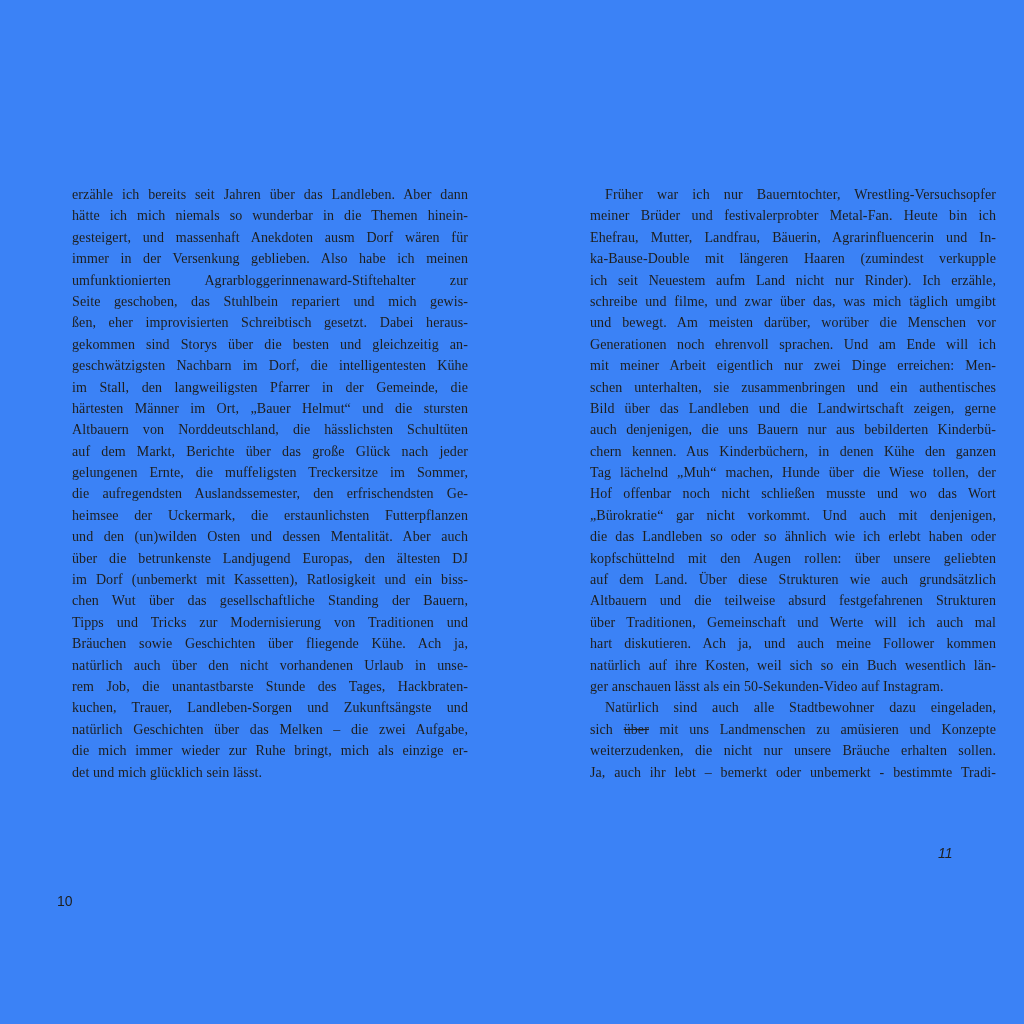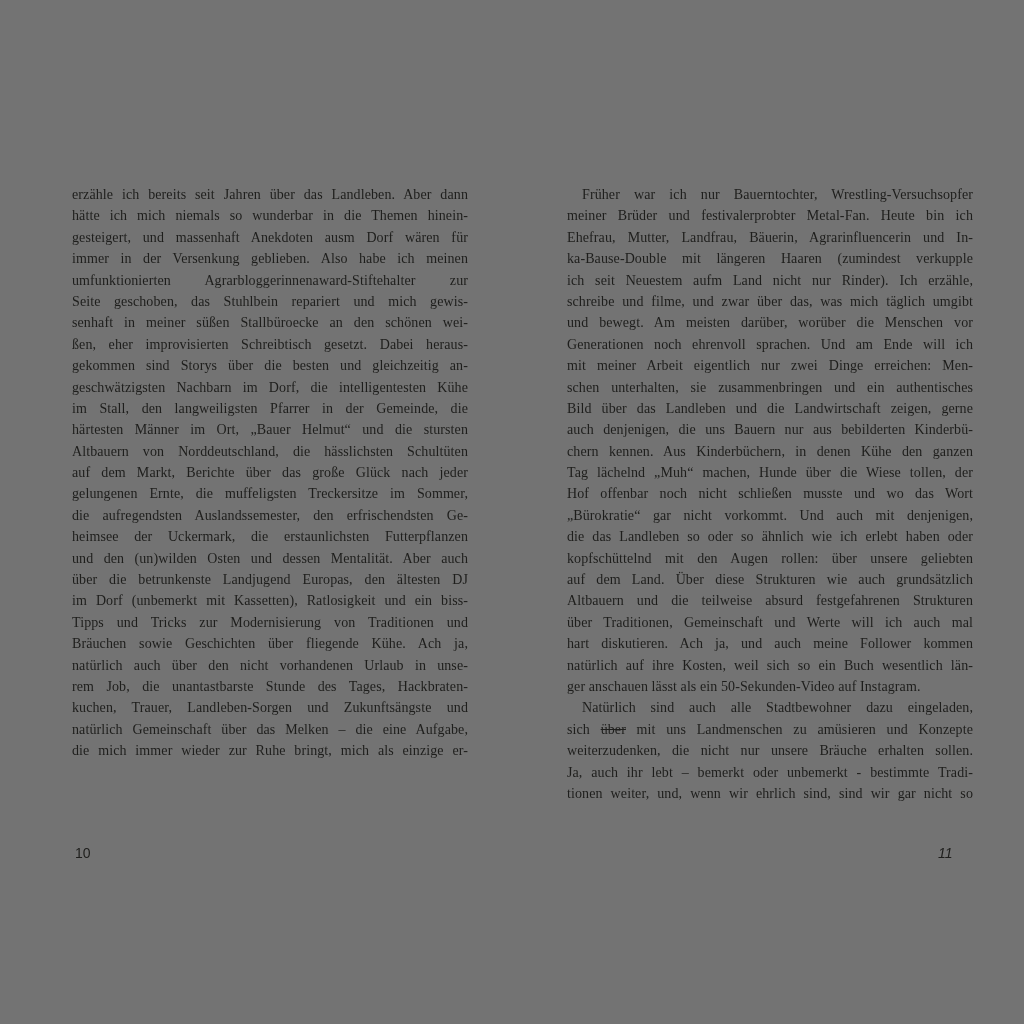--- a/index.html
+++ b/index.html
@@ -11,83 +11,84 @@
     width: 1024px;
     height: 1024px;
     position: relative;
     font-family: "Liberation Serif", serif;
     color: #1e1e1c;
     overflow: hidden;
   }
   .spread {
     position: absolute;
     inset: 0;
-    background: #737373;
+    background: #3b82f6;
   }
   .text-block {
     position: absolute;
     top: 184px;
   }
   .text-block.left  { left: 72px;  width: 396px; }
-  .text-block.right { left: 567px; width: 406px; }
+  .text-block.right { left: 590px; width: 406px; }
   .line {
     font-size: 14px;
     letter-spacing: 0.1px;
     line-height: 21.4px;
     height: 21.4px;
     text-align: justify;
     text-align-last: justify;
     white-space: normal;
   }
   .line.para-last { text-align-last: left; }
   .line.indent { text-indent: 15px; }
   .line s { text-decoration: line-through; margin-top: 44px; }
   .folio {
     position: absolute;
     top: 845px;
     font-family: "Liberation Sans", sans-serif;
     font-size: 14px;
     color: #1e1e1c;
   }
-  .folio.left  { left: 75px; }
+  .folio.left  { left: 57px; margin-top: 48px; }
   .folio.right { left: 938px; font-style: italic; }
 </style>
 </head>
 <body>
 
 <div class="spread">
 
   <div class="text-block left" id="left-text">
       <div class="line">erzähle ich bereits seit Jahren über das Landleben. Aber dann</div>
       <div class="line">hätte ich mich niemals so wunderbar in die Themen hinein-</div>
       <div class="line">gesteigert, und massenhaft Anekdoten ausm Dorf wären für</div>
       <div class="line">immer in der Versenkung geblieben. Also habe ich meinen</div>
       <div class="line">umfunktionierten Agrarbloggerinnenaward-Stiftehalter zur</div>
       <div class="line">Seite geschoben, das Stuhlbein repariert und mich gewis-</div>
-      <div class="line">senhaft in meiner süßen Stallbüroecke an den schönen wei-</div>
       <div class="line">ßen, eher improvisierten Schreibtisch gesetzt. Dabei heraus-</div>
       <div class="line">gekommen sind Storys über die besten und gleichzeitig an-</div>
       <div class="line">geschwätzigsten Nachbarn im Dorf, die intelligentesten Kühe</div>
       <div class="line">im Stall, den langweiligsten Pfarrer in der Gemeinde, die</div>
       <div class="line">härtesten Männer im Ort, „Bauer Helmut“ und die stursten</div>
       <div class="line">Altbauern von Norddeutschland, die hässlichsten Schultüten</div>
       <div class="line">auf dem Markt, Berichte über das große Glück nach jeder</div>
       <div class="line">gelungenen Ernte, die muffeligsten Treckersitze im Sommer,</div>
       <div class="line">die aufregendsten Auslandssemester, den erfrischendsten Ge-</div>
       <div class="line">heimsee der Uckermark, die erstaunlichsten Futterpflanzen</div>
       <div class="line">und den (un)wilden Osten und dessen Mentalität. Aber auch</div>
       <div class="line">über die betrunkenste Landjugend Europas, den ältesten DJ</div>
       <div class="line">im Dorf (unbemerkt mit Kassetten), Ratlosigkeit und ein biss-</div>
+      <div class="line">chen Wut über das gesellschaftliche Standing der Bauern,</div>
       <div class="line">Tipps und Tricks zur Modernisierung von Traditionen und</div>
       <div class="line">Bräuchen sowie Geschichten über fliegende Kühe. Ach ja,</div>
       <div class="line">natürlich auch über den nicht vorhandenen Urlaub in unse-</div>
       <div class="line">rem Job, die unantastbarste Stunde des Tages, Hackbraten-</div>
       <div class="line">kuchen, Trauer, Landleben-Sorgen und Zukunftsängste und</div>
-      <div class="line">natürlich Gemeinschaft über das Melken – die eine Aufgabe,</div>
+      <div class="line">natürlich Geschichten über das Melken – die zwei Aufgabe,</div>
       <div class="line">die mich immer wieder zur Ruhe bringt, mich als einzige er-</div>
+      <div class="line para-last">det und mich glücklich sein lässt.</div>
     </div>
 
   <div class="text-block right" id="right-text">
       <div class="line indent">Früher war ich nur Bauerntochter, Wrestling-Versuchsopfer</div>
       <div class="line">meiner Brüder und festivalerprobter Metal-Fan. Heute bin ich</div>
       <div class="line">Ehefrau, Mutter, Landfrau, Bäuerin, Agrarinfluencerin und In-</div>
       <div class="line">ka-Bause-Double mit längeren Haaren (zumindest verkupple</div>
       <div class="line">ich seit Neuestem aufm Land nicht nur Rinder). Ich erzähle,</div>
       <div class="line">schreibe und filme, und zwar über das, was mich täglich umgibt</div>
       <div class="line">und bewegt. Am meisten darüber, worüber die Menschen vor</div>
@@ -105,20 +106,19 @@
       <div class="line">auf dem Land. Über diese Strukturen wie auch grundsätzlich</div>
       <div class="line">Altbauern und die teilweise absurd festgefahrenen Strukturen</div>
       <div class="line">über Traditionen, Gemeinschaft und Werte will ich auch mal</div>
       <div class="line">hart diskutieren. Ach ja, und auch meine Follower kommen</div>
       <div class="line">natürlich auf ihre Kosten, weil sich so ein Buch wesentlich län-</div>
       <div class="line para-last">ger anschauen lässt als ein 50-Sekunden-Video auf Instagram.</div>
       <div class="line indent">Natürlich sind auch alle Stadtbewohner dazu eingeladen,</div>
       <div class="line">sich <s>über</s> mit uns Landmenschen zu amüsieren und Konzepte</div>
       <div class="line">weiterzudenken, die nicht nur unsere Bräuche erhalten sollen.</div>
       <div class="line">Ja, auch ihr lebt – bemerkt oder unbemerkt - bestimmte Tradi-</div>
-      <div class="line">tionen weiter, und, wenn wir ehrlich sind, sind wir gar nicht so</div>
     </div>
 
   <div class="folio left">10</div>
 
   <div class="folio right">11</div>
 
 </div>
 
 </body></html>

